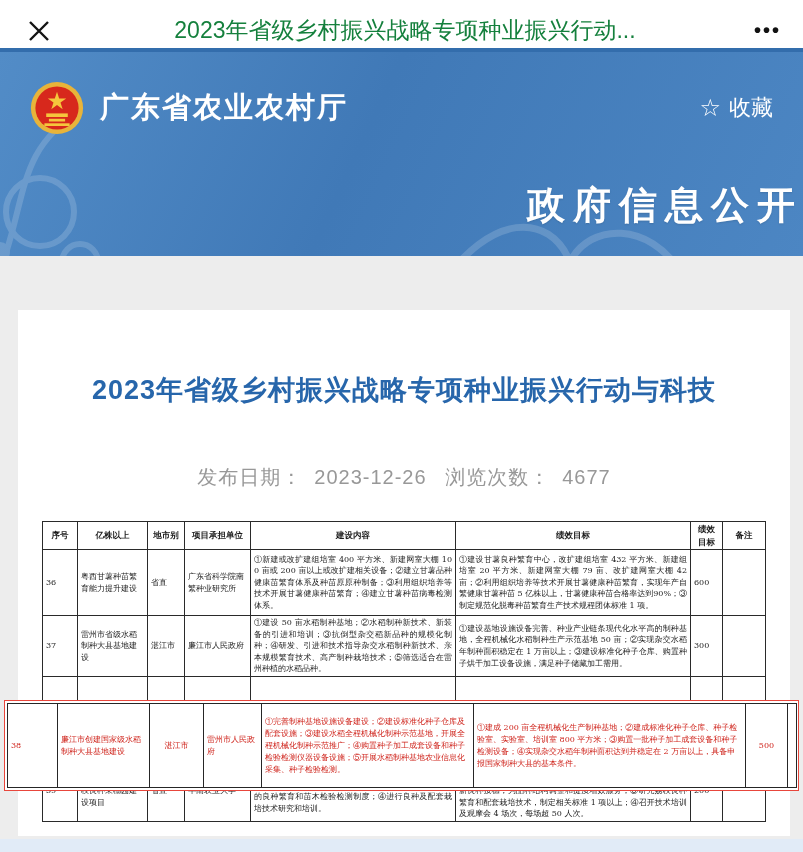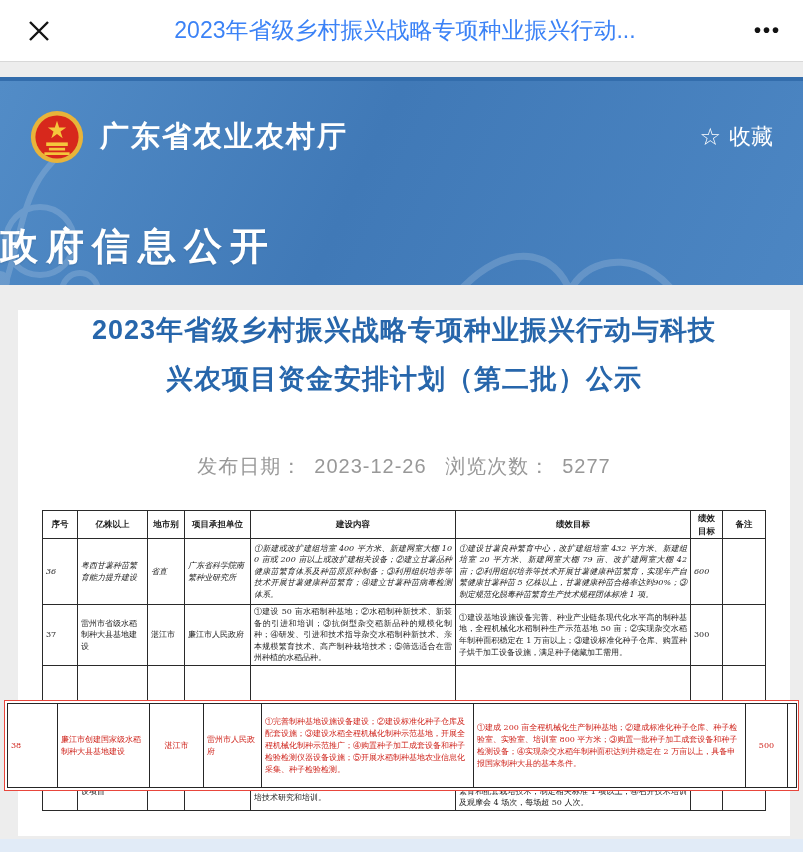--- a/index.html
+++ b/index.html
@@ -10,72 +10,71 @@
     font-family:"Liberation Sans", sans-serif;
   }
   
   .topbar {
     position:absolute; left:0; top:0; width:803px; height:62px;
     background:#ffffff; border-bottom:1px solid #d8d8d8;
     display:flex; align-items:center; padding:0 22px;
   }
   .close-btn { width:34px; height:34px; display:flex; align-items:center; justify-content:center; cursor:pointer; }
   .topbar-title {
-    flex:1; text-align:center; font-size:23px; color:#3b82f6;
+    flex:1; text-align:center; font-size:23px; color:#15803d;
     white-space:nowrap; overflow:hidden; padding:0 8px;
   }
   .more-btn { font-size:20px; color:#111; letter-spacing:2px; font-weight:bold; cursor:pointer; }
   
   .bluearea {
-    position:absolute; left:0; top:77px; width:803px; height:208px;
+    position:absolute; left:0; top:48px; width:803px; height:208px;
     background:linear-gradient(115deg,#528cc7 0%,#4079b7 45%,#4c86c3 100%);
     border-top:4px solid #336dac; overflow:hidden;
   }
   .deco { position:absolute; opacity:.16; }
   .orgrow {
     position:absolute; left:0; top:20px; width:100%; height:72px;
     display:flex; align-items:center; padding:0 30px;
   }
   .emblem { width:54px; height:54px; margin-right:16px; flex:none; }
   .org-name { color:#ffffff; font-size:29px; font-weight:bold; letter-spacing:2px; flex:1; }
   .fav-btn { color:#ffffff; font-size:22px; display:flex; align-items:center; gap:8px; cursor:pointer; }
   .fav-star { font-size:24px; }
   .banner-title {
     position:absolute; left:0; top:128px; width:100%;
-    text-align:left; color:#ffffff; font-size:38px; font-weight:bold; letter-spacing:8px;
+    text-align:right; color:#ffffff; font-size:38px; font-weight:bold; letter-spacing:8px;
     text-shadow:0 1px 2px rgba(0,0,0,.12);
-    margin-top:12px;
   }
   
   .card {
     position:absolute; left:18px; top:310px; width:772px; height:526px;
     background:#ffffff;
   }
   .art-title { text-align:center; font-weight:bold; color:#2766ab; font-size:27px; line-height:40px; letter-spacing:1px; }
-  .art-title.l1 { }
+  .art-title.l1 { padding-top:60px; }
   .art-title.l2 { margin-top:9px; }
   .art-meta {
     margin-top:54px; text-align:center; color:#989898; font-size:20px; letter-spacing:1px;
   }
   .art-meta span { margin:12px 6px; }
   
   table.gov {
     border-collapse:collapse; table-layout:fixed;
     margin:30px 0 0 24px; width:723px;
     font-family:"DejaVu Serif", serif;
     font-size:8px; color:#1c1c1c; line-height:1.45;
   }
   table.gov th, table.gov td {
     border:1px solid #2a2a2a; padding:1px 3px; vertical-align:middle;
     overflow:hidden; word-break:break-all;
   }
   table.gov th { font-size:8.5px; font-weight:bold; height:28px; text-align:center; }
   td.c { text-align:left; }
   td.j { text-align:justify; }
-  tr.r36 td { height:66px;font-style:italic; }
+  tr.r36 td { height:66px; }
   tr.r37 td { height:44px; }
   tr.ph  td { height:84px; }
   tr.r39 td { height:44px; }
   
   .overlay {
     position:absolute; left:4px; top:700px; width:795px; height:91px;
     background:#ffffff; border:1px solid #e8463c; padding:2px 2px;
   }
   table.hl {
     border-collapse:collapse; table-layout:fixed; width:100%; height:100%;
@@ -127,25 +126,24 @@
       <span class="fav-star">☆</span>
       <span>收藏</span>
     </div>
   </div>
 
   <div class="banner-title">政府信息公开</div>
 </div>
 
 <div class="card">
   <div class="art-title l1">2023年省级乡村振兴战略专项种业振兴行动与科技</div>
-  <div class="art-title l2">兴农项目资金安排计划（第二批）公示</div>
 
   <div class="art-meta">
     <span>发布日期：</span><span>2023-12-26</span>
-    <span>浏览次数：</span><span>5277</span>
+    <span>浏览次数：</span><span>4677</span>
   </div>
 
   <table class="gov">
     <colgroup>
       <col style="width:35px">
         <col style="width:70px">
         <col style="width:37px">
         <col style="width:66px">
       <col style="width:205px">
         <col style="width:235px">

